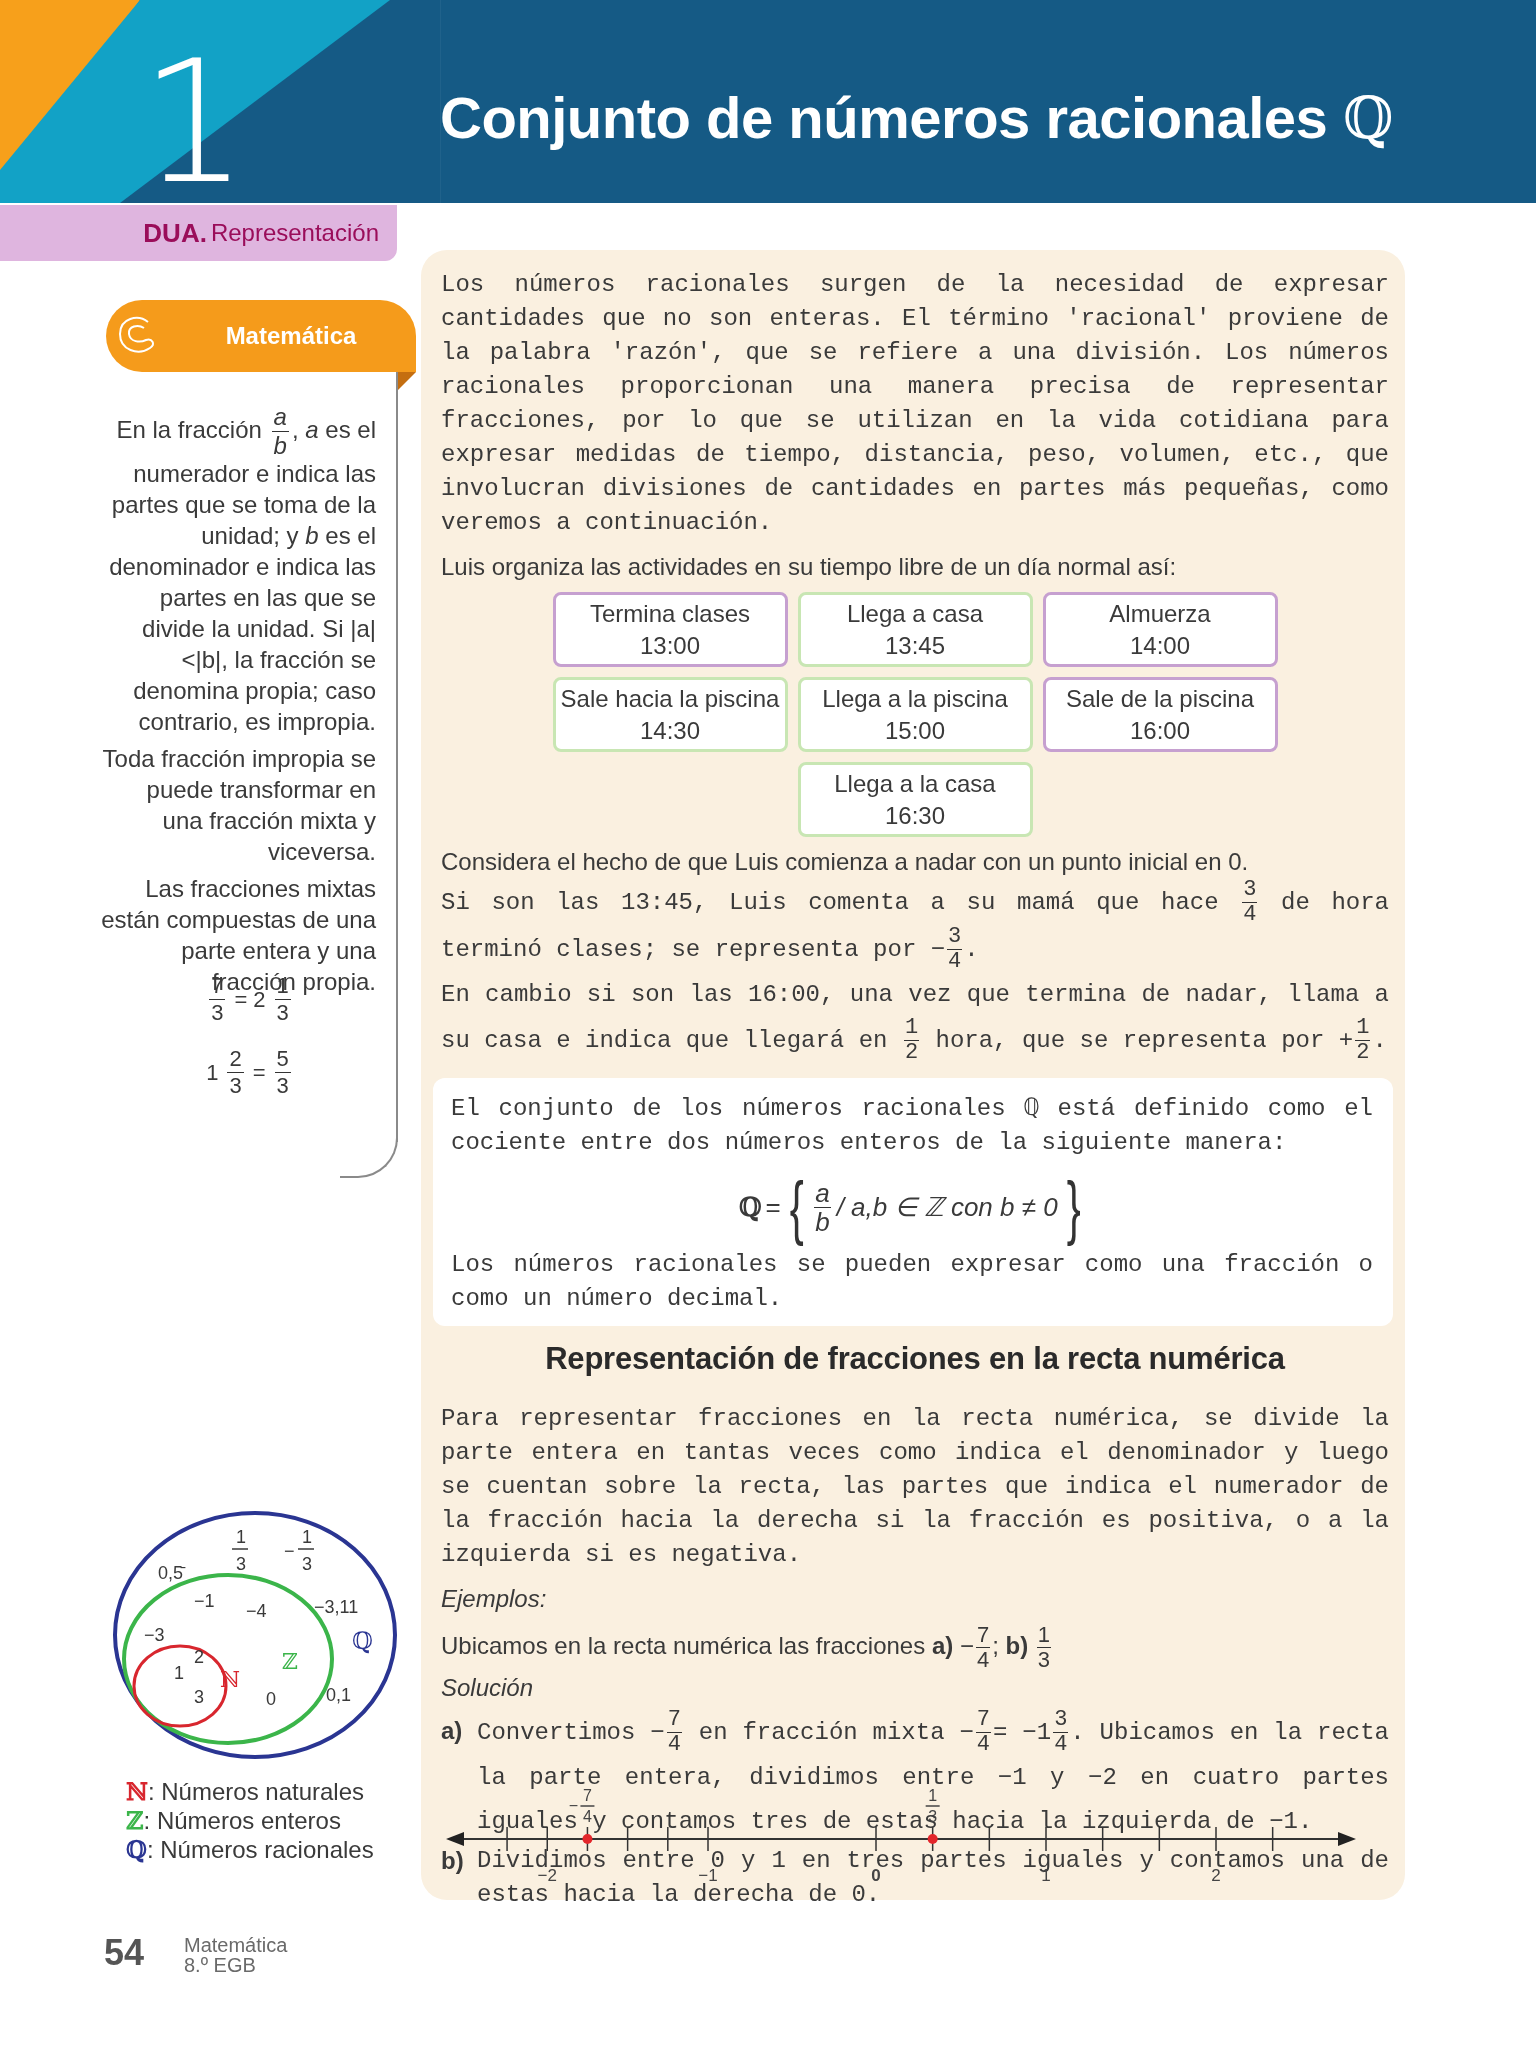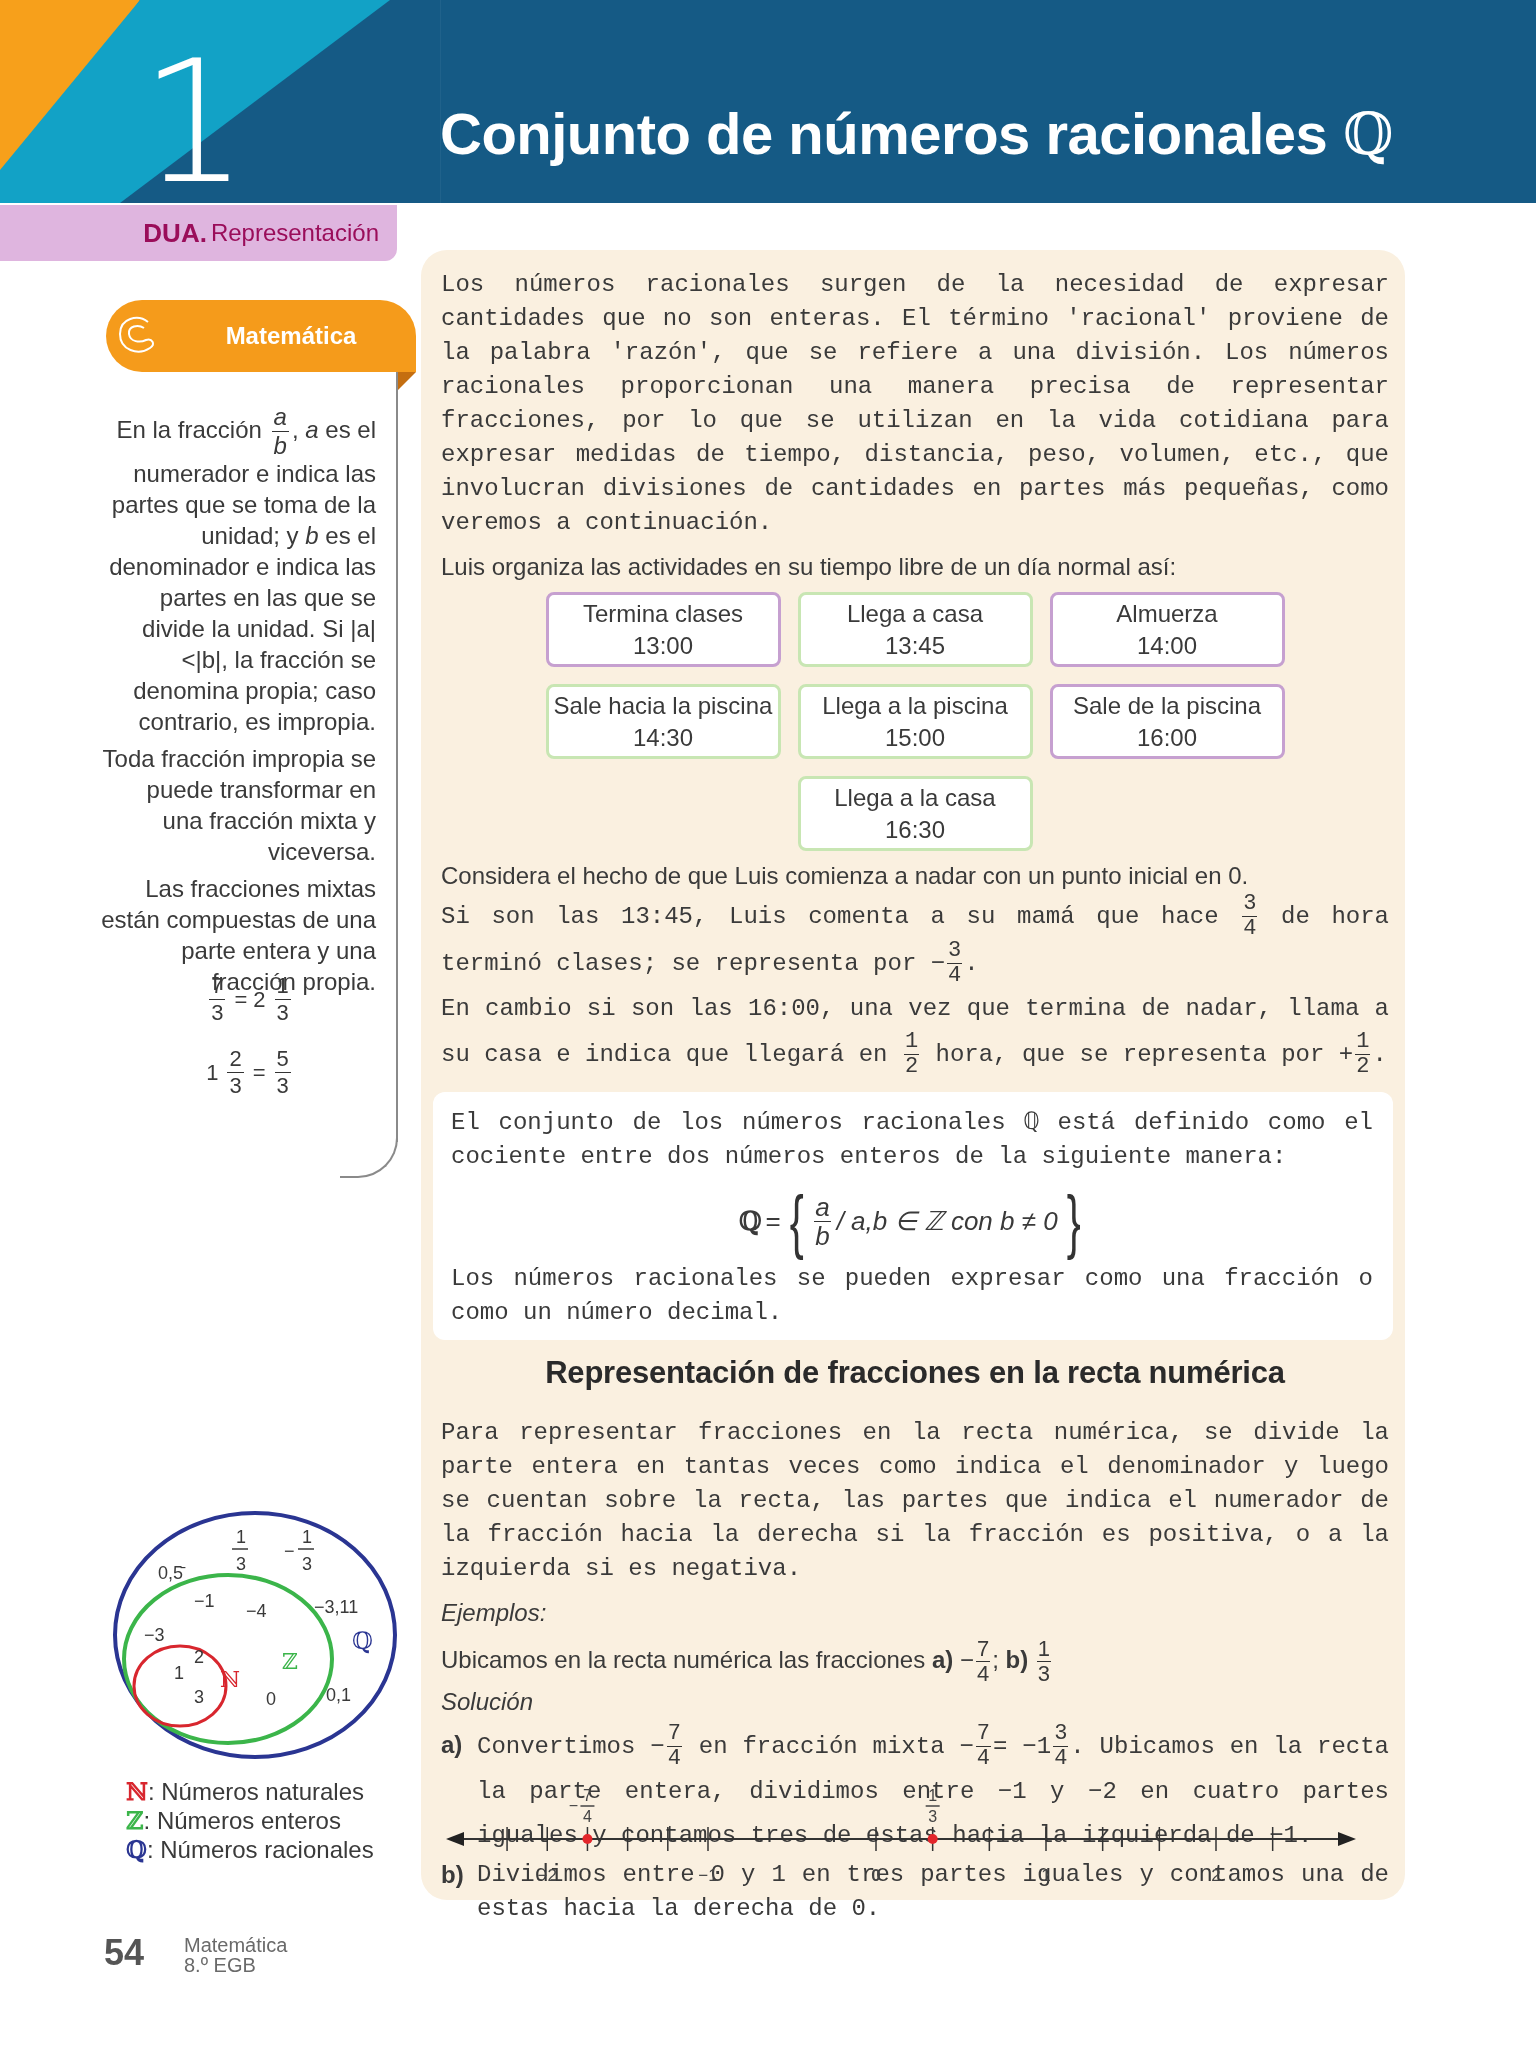--- a/index.html
+++ b/index.html
@@ -6,21 +6,21 @@
   html, body { width: 1536px; height: 2048px; background: #ffffff; overflow: hidden; }
   body { position: relative; font-family: "Liberation Sans", sans-serif; color: #3a3a3a; }
 
   
   .banner { position: absolute; left: 0; top: 0; width: 1536px; height: 203px; background: #155a85; overflow: hidden; }
   .banner .stripe-orange { position: absolute; left: 0; top: 0; width: 0; height: 0;
     border-top: 203px solid #f7a01b; border-right: 140px solid transparent; }
   .banner .stripe-cyan { position: absolute; left: 0; top: 0; width: 390px; height: 203px;
     background: #12a2c6; clip-path: polygon(140px 0, 390px 0, 120px 203px, 0 203px, 0 170px); }
   .chapter-num { position: absolute; left: 140px; top: 42px; font-size: 170px; line-height: 160px; color: #ffffff; font-family: "DejaVu Sans", sans-serif; font-weight: 300; }
-  .page-title { position: absolute; left: 440px; top: 100px; font-size: 58px; font-weight: bold; color: #ffffff; letter-spacing: -0.5px; }
+  .page-title { position: absolute; left: 440px; top: 84px; font-size: 58px; font-weight: bold; color: #ffffff; letter-spacing: -0.5px; }
   .banner .divider-line { position: absolute; left: 440px; top: 0; width: 1px; height: 203px; background: rgba(255,255,255,0.05); }
 
   
   .dua-tag { position: absolute; left: 0; top: 205px; width: 397px; height: 56px; background: #dfb5df; border-bottom-right-radius: 12px;
     display: flex; align-items: center; justify-content: flex-end; padding-right: 18px; }
   .dua-bold { color: #9a0d5a; font-weight: bold; font-size: 26px; }
   .dua-rest { color: #9a0d5a; font-size: 24px; margin-left: 4px; }
 
   
   .side-head { position: absolute; left: 106px; top: 300px; width: 310px; height: 72px; background: #f59b1b;
@@ -45,21 +45,21 @@
   .venn { position: absolute; left: 110px; top: 1505px; width: 290px; height: 260px; }
   .venn-legend { position: absolute; left: 126px; top: 1777px; font-size: 24px; line-height: 29px; color: #3a3a3a; }
   .dbl { font-family: "DejaVu Serif", serif; font-weight: bold; }
 
   
   .main-panel { position: absolute; left: 421px; top: 250px; width: 984px; height: 1650px; background: #faf0e0; border-radius: 26px; }
   .main { position: absolute; left: 441px; top: 268px; width: 948px; font-size: 24px; line-height: 34px; color: #3a3a3a; }
   .just { text-align: justify; font-family: Liberation Mono, monospace; }
   .para { margin-bottom: 10px; }
 
-  .cards { display: flex; flex-wrap: wrap; justify-content: center; gap: 17px; margin: 8px 0 8px -1px; width: 950px; }
+  .cards { display: flex; flex-wrap: wrap; justify-content: center; gap: 10px; margin: 8px 0 8px -1px; width: 950px; }
   .card { width: 235px; height: 75px; background: #ffffff; border-radius: 8px; border: 3px solid #c8e6b3; text-align: center;
     display: flex; flex-direction: column; justify-content: center; font-size: 24px; line-height: 32px; }
   .card.purple { border-color: #c6a0d0; }
 
   .inline-frac { display: inline-flex; flex-direction: column; align-items: center; vertical-align: middle; line-height: 1; font-size: 22px; margin: 0 2px; }
   .inline-frac .num { border-bottom: 1.5px solid #333; padding: 0 1px 1px; }
   .inline-frac .den { padding-top: 1px; }
 
   .def-box { background: #ffffff; border-radius: 12px; padding: 14px 20px 10px 18px; margin: 14px 0 16px -8px; width: 960px; }
   .formula { display: flex; align-items: center; justify-content: center; font-size: 26px; margin: 12px 0 6px; gap: 4px; }

